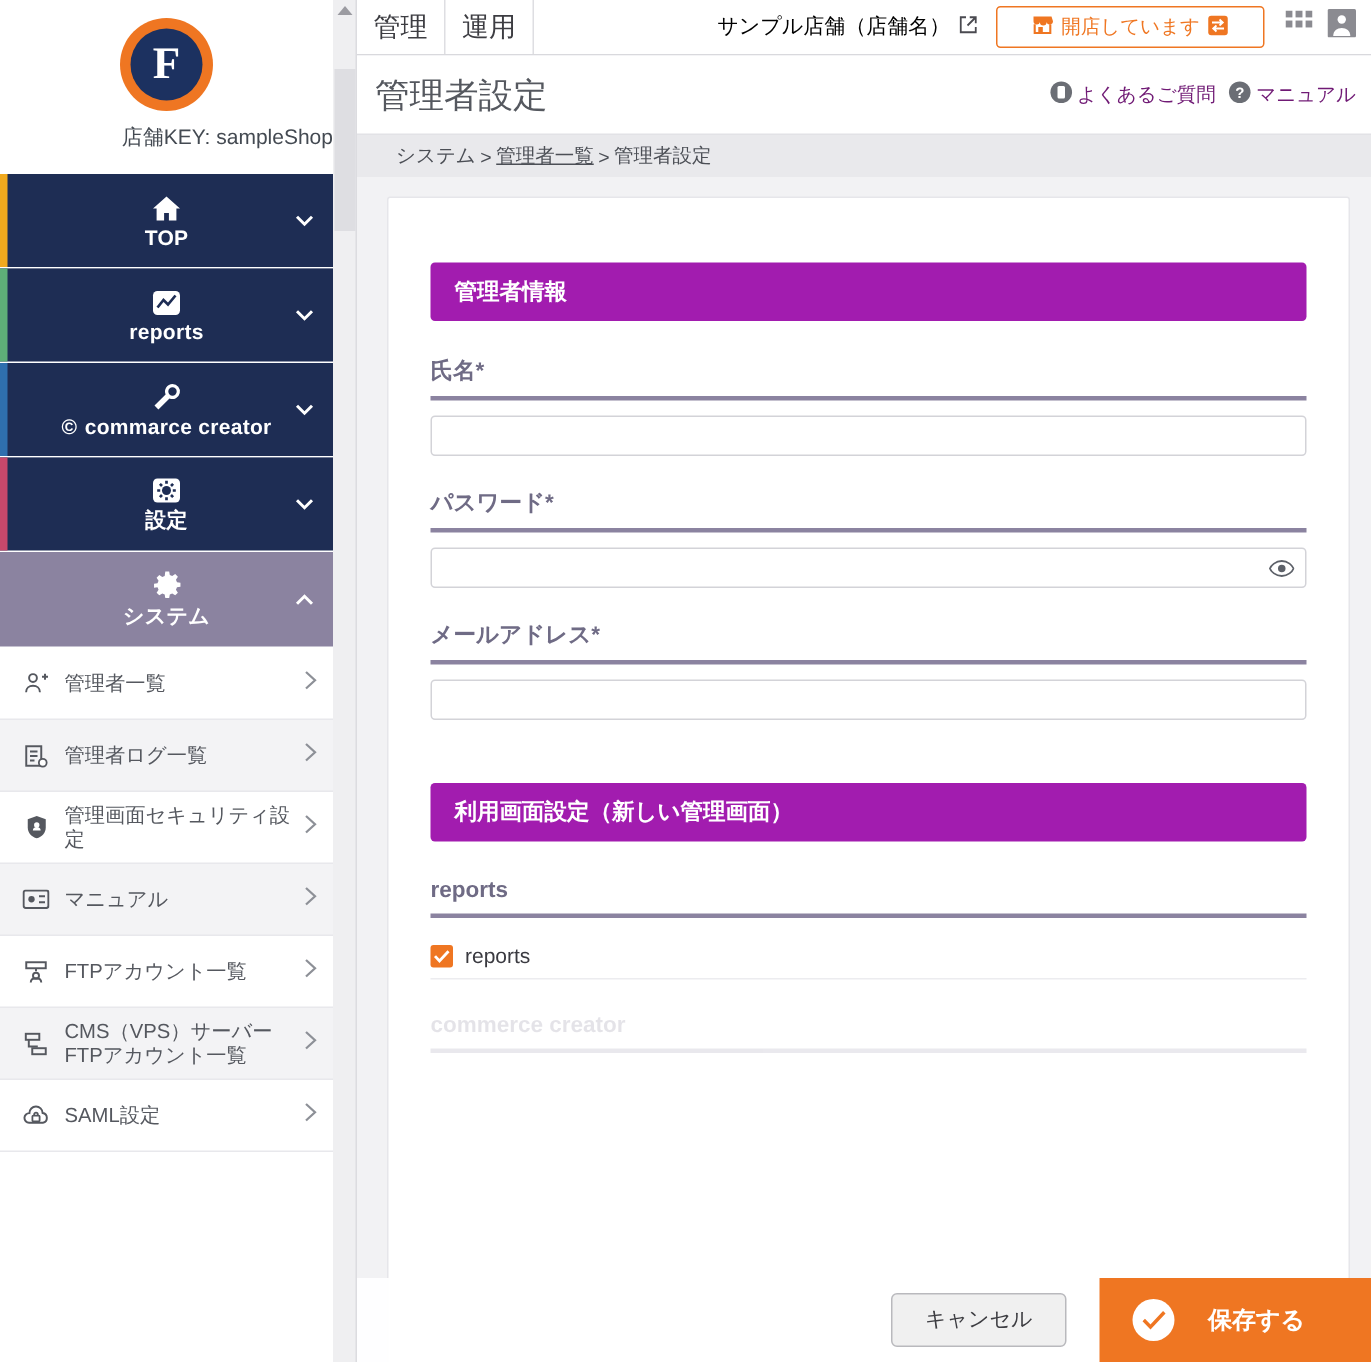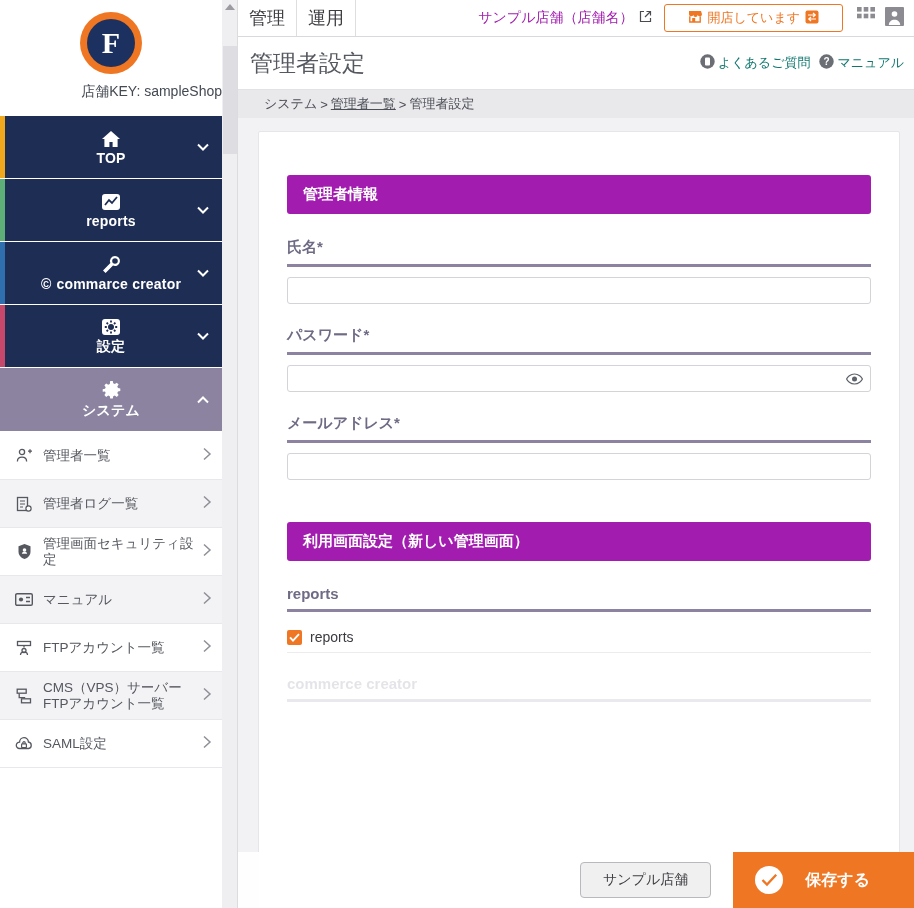--- a/index.html
+++ b/index.html
@@ -111,21 +111,21 @@
     display: flex; align-items: stretch;
   }
   .top-tab {
     display: flex; align-items: center; padding: 0 11px;
     font-size: 18px; color: #3d3d42; border-right: 1px solid #dedee2;
     cursor: pointer;
   }
   .top-spacer { flex: 1; }
   .store-name {
     display: flex; align-items: center; gap: 6px; font-size: 14px;
-    color: #a21caf; padding-right: 12px;
+    color: #000000; padding-right: 12px;
   }
   .status-pill {
     display: flex; align-items: center; gap: 5px;
     border: 1px solid #ef7622; color: #ef7622; border-radius: 3px;
     font-size: 13px; padding: 3px 23px; margin: 4px 0; cursor: pointer;
     white-space: nowrap;
   }
   .top-icons { display: flex; align-items: center; gap: 10px; padding: 0 10px 0 14px; }
 
   .titlebar {
@@ -133,21 +133,21 @@
     display: flex; align-items: center; padding: 0 10px 0 12px;
   }
   .page-title {
     font-size: 23px; color: #55585f; font-weight: normal;
     font-family: "Liberation Sans", sans-serif;
   }
   .titlebar .spacer { flex: 1; }
   .help-links { display: flex; align-items: center; gap: 9px; }
   .help-link {
     display: flex; align-items: center; gap: 3px;
-    font-size: 13px; color: #0f766e; cursor: pointer;
+    font-size: 13px; color: #701a75; cursor: pointer;
   }
 
   .breadcrumb {
     height: 28px; background: #e9e9ec;
     display: flex; align-items: center; padding-left: 26px;
     font-size: 13px; color: #4c4f56;
   }
   .breadcrumb .crumb-link { text-decoration: underline; cursor: pointer; }
   .breadcrumb .sep { margin: 0 3px; }
 
@@ -575,21 +575,21 @@
         </div>
 
         <div class="field">
           <div class="field-label faded">commerce creator</div>
         </div>
 
       </div>
     </div>
 
     <div class="footer-bar">
-      <button class="btn-cancel">サンプル店舗</button>
+      <button class="btn-cancel">キャンセル</button>
       <button class="btn-save">
         <span class="save-check">
           <svg width="17" height="14" viewBox="0 0 17 14">
               <path d="M1.5 7 6 11.6 15.2 1.8" stroke="#ef7622" stroke-width="2.3" fill="none"></path>
             </svg>
         </span>
         <span>保存する</span>
       </button>
     </div>
 

